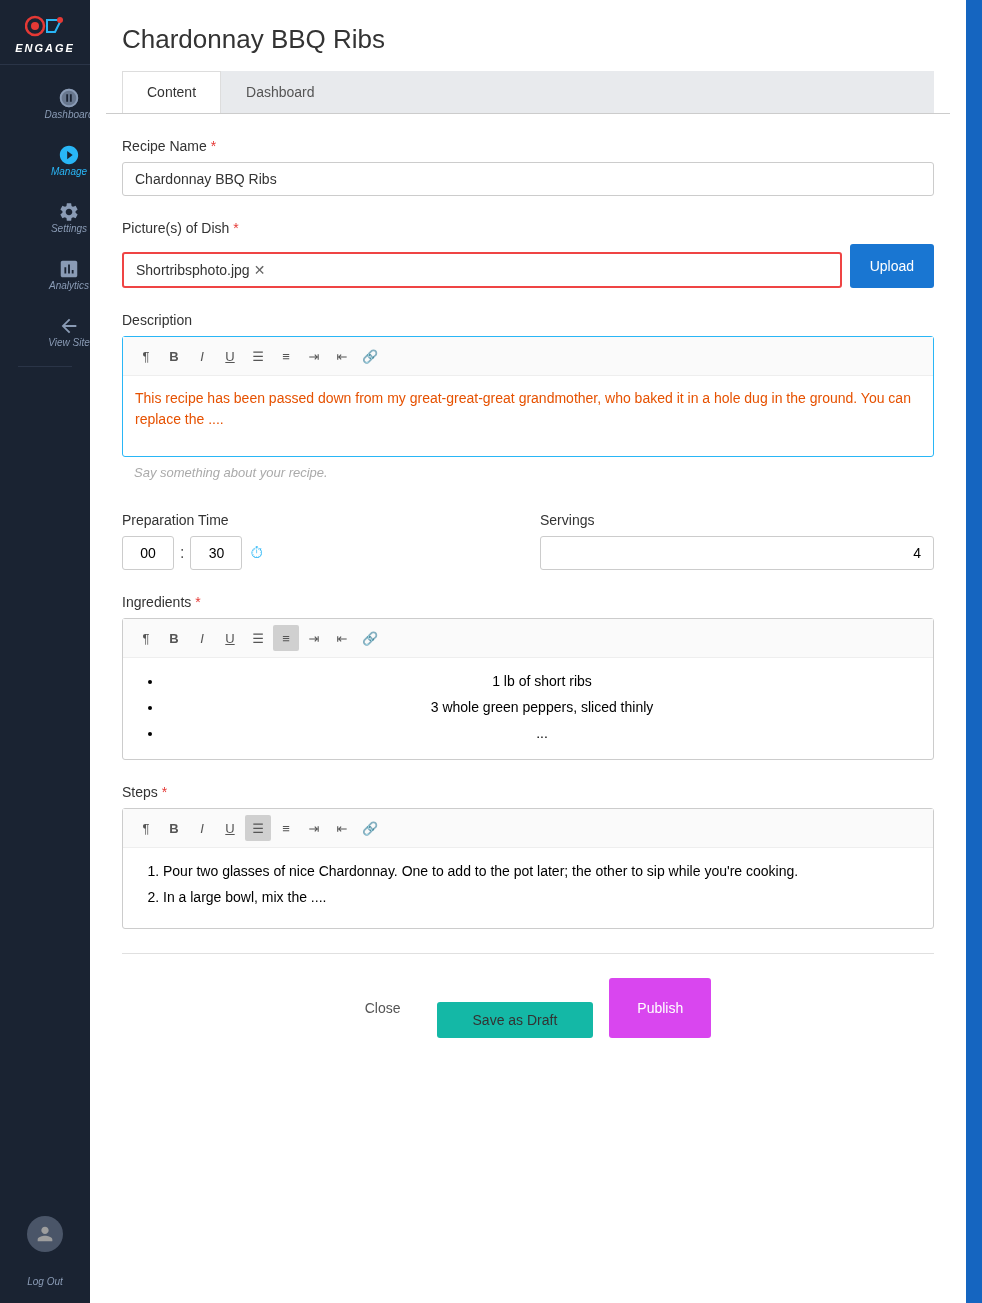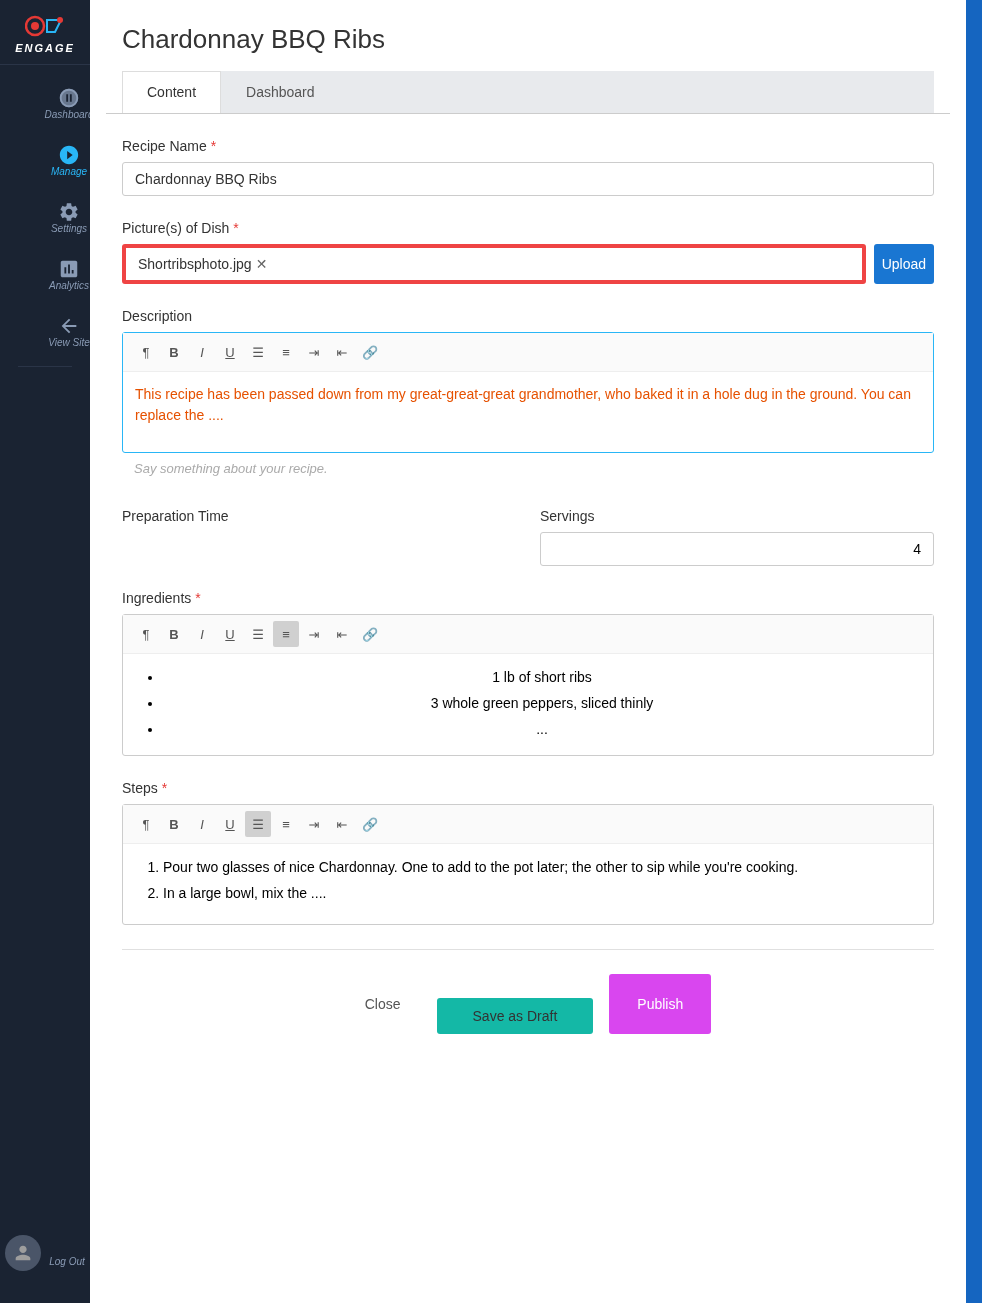--- a/index.html
+++ b/index.html
@@ -66,21 +66,21 @@
       height: 36px;
       border-radius: 50%;
       background: #4a5568;
       display: flex;
       align-items: center;
       justify-content: center;
     }
     .sidebar-bottom {
       padding-bottom: 16px;
       display: flex;
-      flex-direction: row;
+      flex-direction: column;
       align-items: center;
       gap: 8px;
     }
     .sidebar-logout {
       color: #8a9bb5;
       font-size: 10px;
       cursor: pointer;
     }
 
     
@@ -160,47 +160,48 @@
       outline: none;
     }
 
     
     .file-upload-row {
       display: flex;
       gap: 8px;
     }
     .file-input-display {
       flex: 1;
-      border: 4px solid #ef4444;
+      border: 2px solid #ef4444;
       border-radius: 3px;
       padding: 8px 12px;
       font-size: 14px;
       color: #333;
       display: flex;
       align-items: flex-end;
       gap: 8px;
+      margin-top: 8px;
     }
     .file-tag {
       display: flex;
       align-items: center;
       gap: 4px;
       font-size: 14px;
     }
     .file-remove {
       cursor: pointer;
       color: #666;
       font-size: 14px;
       line-height: 1;
     }
     .upload-btn {
       background: #1976d2;
       color: #fff;
       border: none;
       border-radius: 3px;
-      padding: 8px 8px;
+      padding: 8px 20px;
       font-size: 14px;
       cursor: pointer;
       white-space: nowrap;
     }
 
     
     .rte-container {
       border: 1px solid #ccc;
       border-radius: 3px;
     }
@@ -469,20 +470,26 @@
         <div class="rte-body">
           <span class="rte-body-desc">This recipe has been passed down from my great-great-great grandmother, who baked it in a hole dug in the ground. You can replace the ....</span>
         </div>
       </div>
       <div class="rte-placeholder">Say something about your recipe.</div>
     </div>
 
     <div class="two-col-row">
       <div class="field-group" style="margin-bottom:0">
         <div class="field-label">Preparation Time</div>
+        <div class="time-input-row">
+          <input type="text" class="time-field" value="00" style="">
+          <span class="time-separator">:</span>
+          <input type="text" class="time-field" value="30" style="">
+          <span class="time-icon">⏱</span>
+        </div>
       </div>
       <div class="field-group" style="margin-bottom:0">
         <div class="field-label">Servings</div>
         <input type="text" class="servings-input" value="4" style="">
       </div>
     </div>
 
     <div class="field-group">
       <div class="field-label">
         <span>Ingredients</span>

